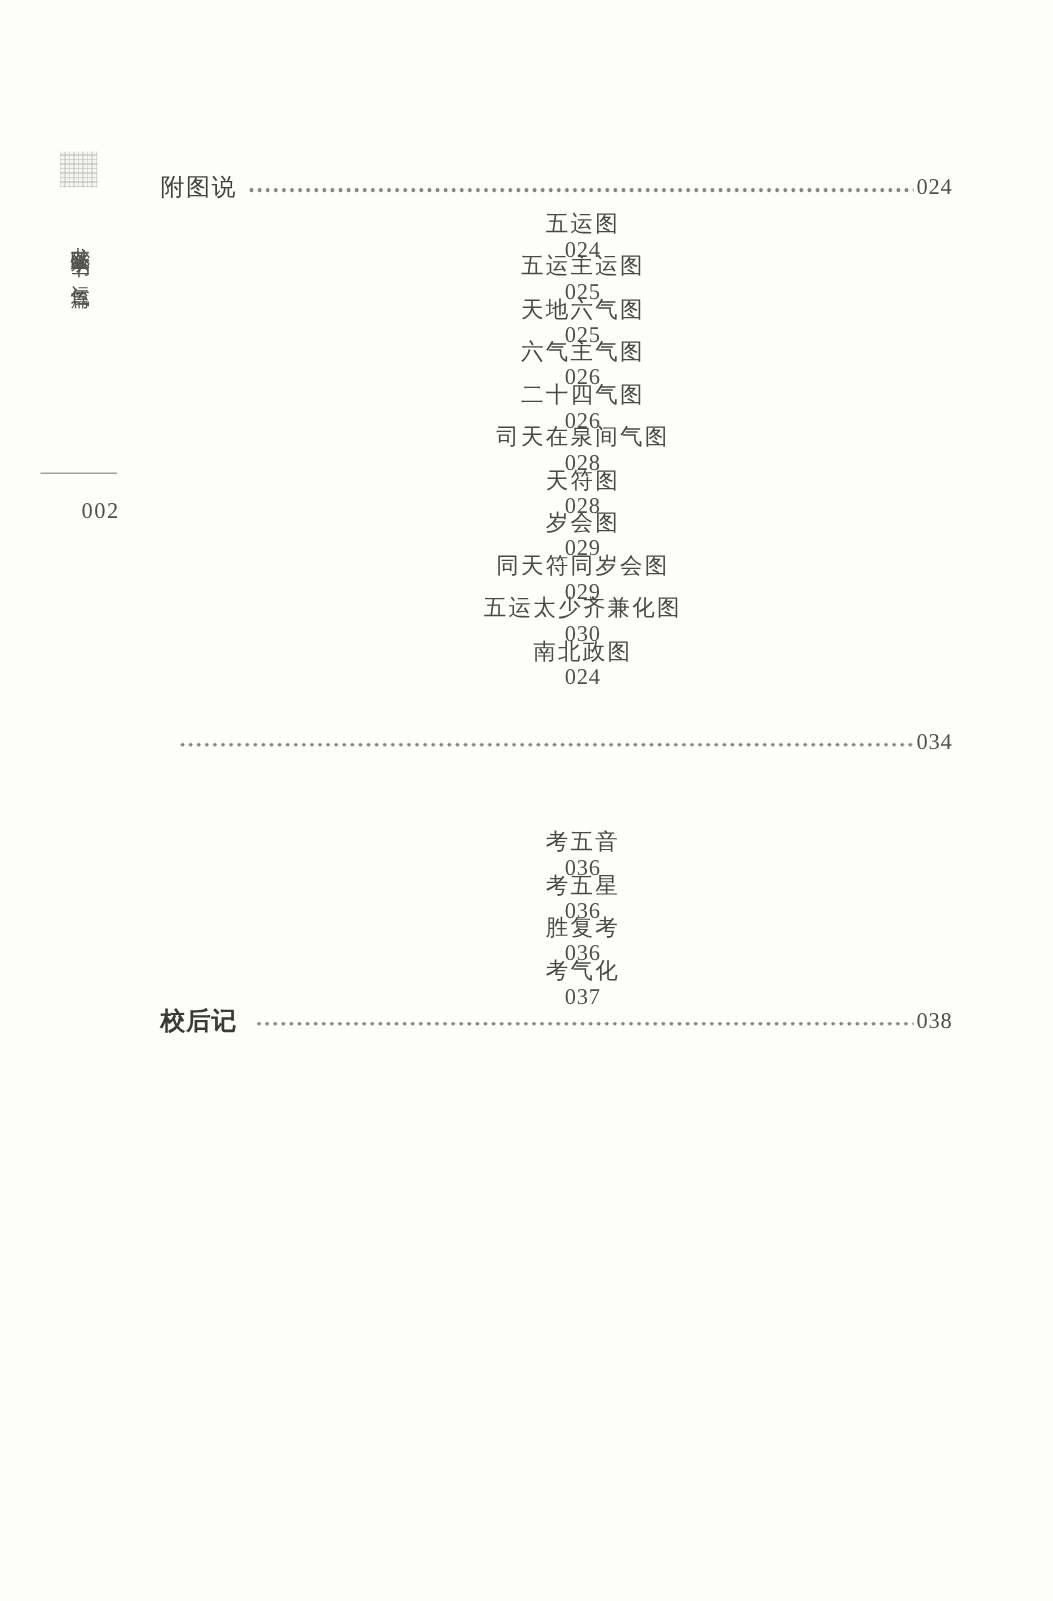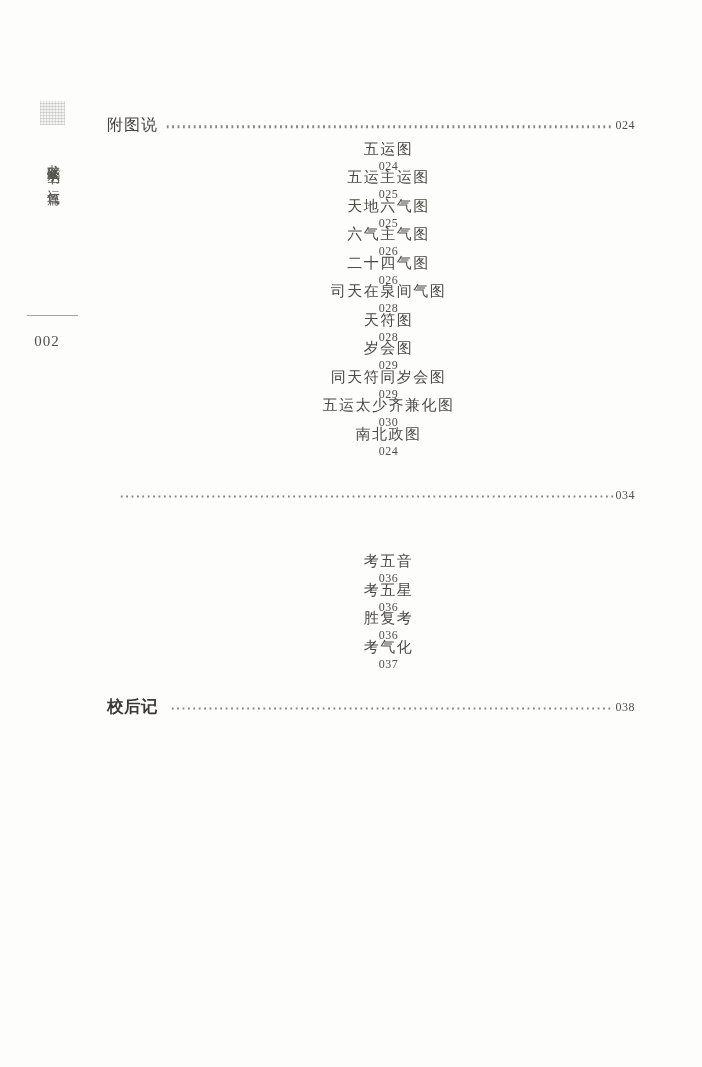--- a/index.html
+++ b/index.html
@@ -36,21 +36,21 @@
     white-space: pre;
   }
   .side-divider {
     position: absolute;
     left: 27px; top: 315px;
     width: 51px; height: 0;
     border-top: 1px solid #a3a39f;
   }
   .folio {
     position: absolute;
-    left: 24px; top: 333px;
+    left: 44px; top: 333px;
     width: 46px;
     text-align: center;
     font-size: 15px;
     letter-spacing: 1px;
     color: #514f4b;
   }
 
   
   .toc {
     position: absolute;
@@ -60,37 +60,37 @@
   .row { display: flex; align-items: center; height: 28.5px; }
   .row .t { white-space: pre; flex: 0 0 auto; }
   .lvl1 { font-size: 16px; text-align: right; }
   .lvl1 .t { letter-spacing: 1px; color: #44423d; }
   .lvl2 { padding-left: 35px; font-size: 15px; flex-direction: column; }
   .lvl2 .t { letter-spacing: 1.5px; color: #4b4944; }
   .bold { font-weight: bold; font-size: 16.5px; height: 30px; }
   .bold .t { letter-spacing: 0.5px; color: #3b3935; }
   .gap-a { margin-top: 27px; }
   .gap-b { margin-top: 42px; }
-  .gap-c { margin-top: 26px; }
+  .gap-c { }
 
   .leader {
     flex: 1 1 auto;
     align-self: stretch;
     margin: 0 2px 0 7px;
     background-image: radial-gradient(circle, #85837f 1.15px, rgba(0,0,0,0) 1.35px);
     background-size: 5.4px 100%;
     background-repeat: repeat-x;
     background-position: left center;
     transform: translateY(1.5px);
   }
   .bold .leader { margin-left: 12px; }
 
   .p {
     flex: 0 0 auto;
-    font-size: 12px;
+    font-size: 15px;
     font-weight: normal;
     letter-spacing: 0.5px;
     color: #524f4b;
   }
 </style>
 </head>
 <body>
 
 <div class="page">
 

